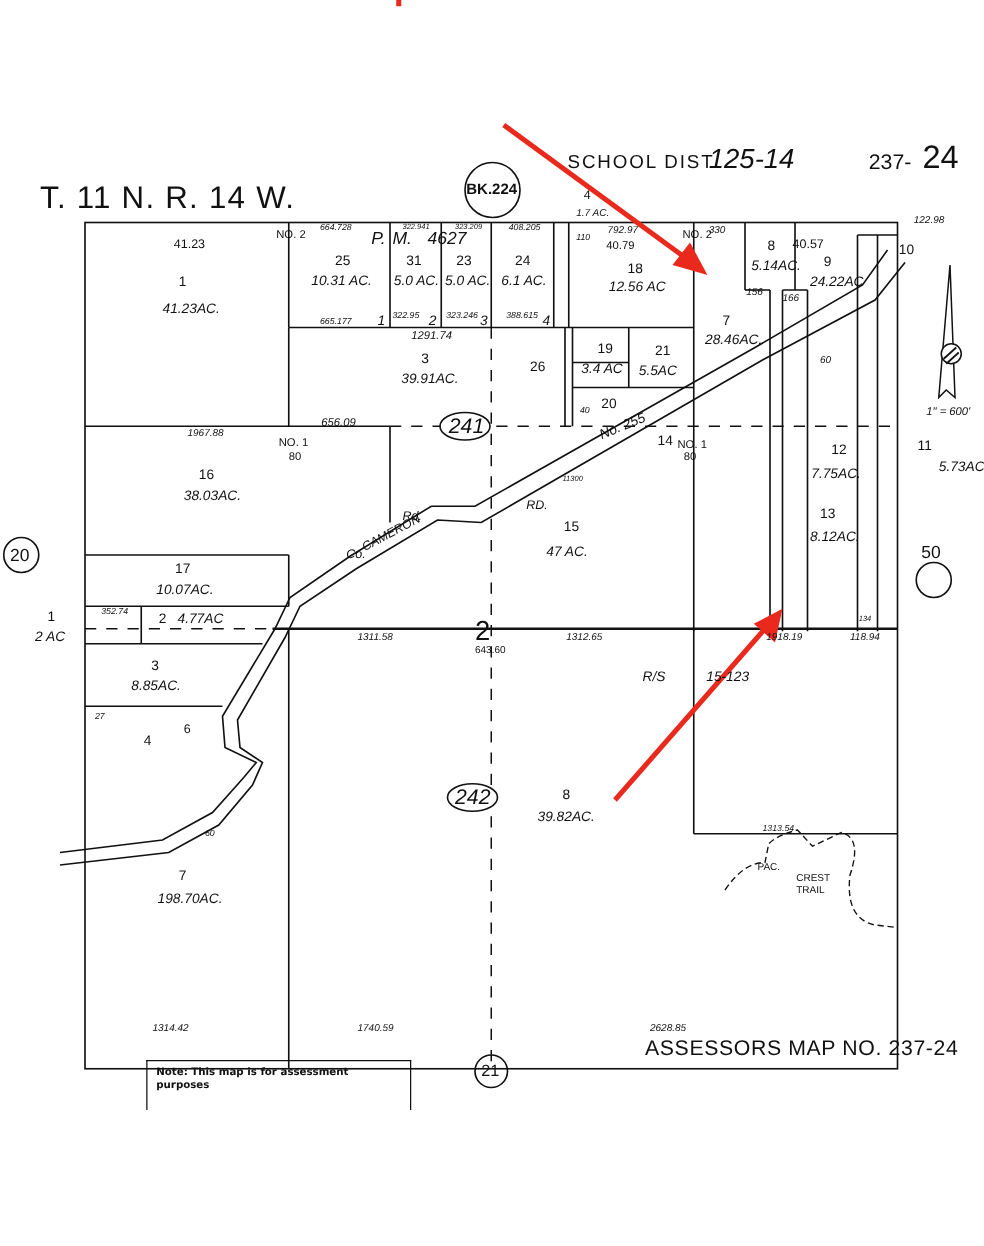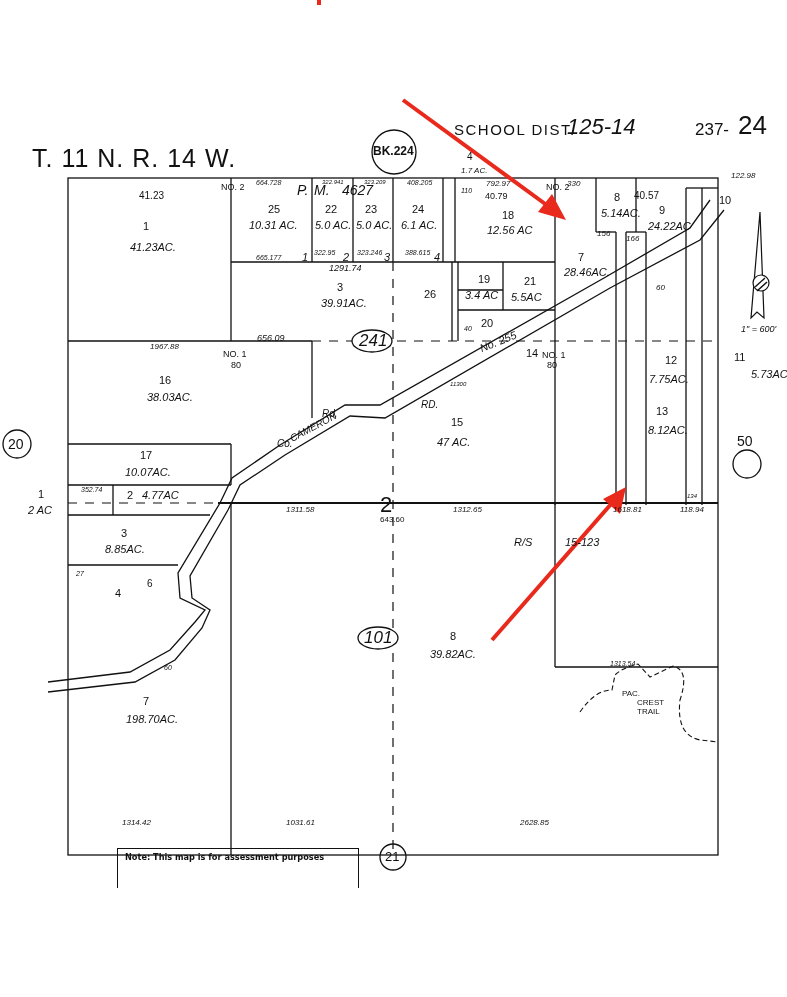--- a/index.html
+++ b/index.html
@@ -1,20 +1,20 @@
 <!DOCTYPE html>
 <html><head>
 <meta charset="utf-8">
 <style>
   html, body { margin: 0; padding: 0; background: #ffffff; }
   body { width: 787px; height: 997px; position: relative; overflow: hidden;
          font-family: "Liberation Sans", sans-serif; color: #111; }
   #map { position: absolute; left: 0; top: 0; width: 787px; height: 997px; }
   .hdr { position: absolute; white-space: nowrap; color: #111; }
-  .note-box { position: absolute; left: 117px; top: 848px; width: 242px; height: 40px;
+  .note-box { position: absolute; left: 117px; top: 848px; width: 212px; height: 40px;
               border: 1.5px solid #111; border-bottom: none; overflow: hidden;
               font-family: "DejaVu Sans", sans-serif; font-size: 8.2px; font-weight: bold;
               line-height: 9.6px; padding: 4px 6px 0 7px; box-sizing: border-box; }
   .it { font-style: italic; }
 </style>
 </head>
 <body>
 
 <div id="map">
 
@@ -106,38 +106,38 @@
       <polygon points="566,220 538,212 552,194" fill="#e8291c"></polygon>
       <line x1="492" y1="640" x2="612" y2="503" stroke="#e8291c" stroke-width="4"></line>
       <polygon points="626,487 620,514 603,499" fill="#e8291c"></polygon>
     </g>
 
     <rect x="317" y="0" width="4" height="5" fill="#e8291c"></rect>
   </svg>
 
   <div class="hdr" style="left:373px; top:144px; font-size:12px; font-weight:bold;">BK.224</div>
   <div class="hdr" style="left:359px; top:331px; font-size:17px; font-style:italic;">241</div>
-  <div class="hdr" style="left:364px; top:628px; font-size:17px; font-style:italic;">101</div>
+  <div class="hdr" style="left:364px; top:628px; font-size:17px; font-style:italic;">242</div>
   <div class="hdr" style="left:380px; top:492px; font-size:22px;">2</div>
   <div class="hdr" style="left:8px; top:436px; font-size:14px;">20</div>
   <div class="hdr" style="left:737px; top:433px; font-size:14px;">50</div>
   <div class="hdr" style="left:385px; top:849px; font-size:13px;">21</div>
   <div class="hdr" style="left:741px; top:324px; font-size:9px; font-style:italic;">1" = 600'</div>
 
   <div class="hdr it" style="left:297px; top:182px; font-size:14px;">P.</div>
   <div class="hdr it" style="left:314px; top:182px; font-size:14px;">M.</div>
   <div class="hdr it" style="left:342px; top:182px; font-size:14px;">4627</div>
 
   <div class="hdr" style="left:143px; top:220px; font-size:11px;">1</div>
   <div class="hdr it" style="left:130px; top:241px; font-size:11px;">41.23AC.</div>
   <div class="hdr" style="left:139px; top:190px; font-size:10px;">41.23</div>
 
   <div class="hdr" style="left:268px; top:203px; font-size:11px;">25</div>
   <div class="hdr it" style="left:249px; top:219px; font-size:11px;">10.31 AC.</div>
-  <div class="hdr" style="left:325px; top:203px; font-size:11px;">22</div>
+  <div class="hdr" style="left:325px; top:203px; font-size:11px;">31</div>
   <div class="hdr it" style="left:315px; top:219px; font-size:11px;">5.0 AC.</div>
   <div class="hdr" style="left:365px; top:203px; font-size:11px;">23</div>
   <div class="hdr it" style="left:356px; top:219px; font-size:11px;">5.0 AC.</div>
   <div class="hdr" style="left:412px; top:203px; font-size:11px;">24</div>
   <div class="hdr it" style="left:401px; top:219px; font-size:11px;">6.1 AC.</div>
   <div class="hdr" style="left:467px; top:151px; font-size:10px;">4</div>
   <div class="hdr it" style="left:461px; top:166px; font-size:8px;">1.7 AC.</div>
   <div class="hdr" style="left:502px; top:209px; font-size:11px;text-align:center;">18</div>
   <div class="hdr it" style="left:487px; top:224px; font-size:11px;">12.56 AC</div>
   <div class="hdr" style="left:485px; top:191px; font-size:9px;">40.79</div>
@@ -192,21 +192,21 @@
   <div class="hdr" style="left:231px; top:360px; font-size:9px;">80</div>
   <div class="hdr" style="left:542px; top:350px; font-size:9px;">NO. 1</div>
   <div class="hdr" style="left:547px; top:360px; font-size:9px;">80</div>
   <div class="hdr it" style="left:277px; top:438px; font-size:10px;">Co.</div>
   <div class="hdr it" style="left:322px; top:408px; font-size:10px;">Rd.</div>
   <div class="hdr it" style="left:288px; top:434px; font-size:10px; transform:rotate(-28deg); transform-origin:left top;">CAMERON</div>
   <div class="hdr it" style="left:421px; top:399px; font-size:10px;">RD.</div>
   <div class="hdr it" style="left:478px; top:343px; font-size:11px; transform:rotate(-22deg); transform-origin:left top;">No. 255</div>
   <div class="hdr it" style="left:514px; top:536px; font-size:11px;">R/S</div>
   <div class="hdr it" style="left:565px; top:536px; font-size:11px;">15-123</div>
-  <div class="hdr" style="left:622px; top:689px; font-size:8px;">PAC.</div>
+  <div class="hdr" style="left:606px; top:689px; font-size:8px;">PAC.</div>
   <div class="hdr" style="left:637px; top:698px; font-size:8px;">CREST</div>
   <div class="hdr" style="left:637px; top:707px; font-size:8px;">TRAIL</div>
 
   <div class="hdr it" style="left:256px; top:179px; font-size:7px;">664.728</div>
   <div class="hdr it" style="left:322px; top:179px; font-size:6px;">322.941</div>
   <div class="hdr it" style="left:364px; top:179px; font-size:6px;">323.209</div>
   <div class="hdr it" style="left:407px; top:179px; font-size:7px;">408.205</div>
   <div class="hdr it" style="left:486px; top:179px; font-size:8px;">792.97</div>
   <div class="hdr it" style="left:567px; top:179px; font-size:8px;">330</div>
   <div class="hdr it" style="left:731px; top:171px; font-size:8px;">122.98</div>
@@ -226,26 +226,27 @@
   <div class="hdr it" style="left:257px; top:333px; font-size:9px;">656.09</div>
   <div class="hdr it" style="left:150px; top:342px; font-size:8px;">1967.88</div>
   <div class="hdr it" style="left:464px; top:325px; font-size:7px;">40</div>
   <div class="hdr it" style="left:450px; top:381px; font-size:6px;">11300</div>
   <div class="hdr it" style="left:81px; top:486px; font-size:7px;">352.74</div>
   <div class="hdr it" style="left:76px; top:570px; font-size:7px;">27</div>
   <div class="hdr it" style="left:164px; top:664px; font-size:7px;">60</div>
   <div class="hdr it" style="left:286px; top:505px; font-size:8px;">1311.58</div>
   <div class="hdr" style="left:380px; top:515px; font-size:8px;">643.60</div>
   <div class="hdr it" style="left:453px; top:505px; font-size:8px;">1312.65</div>
-  <div class="hdr it" style="left:613px; top:505px; font-size:8px;">1618.81</div>
+  <div class="hdr it" style="left:613px; top:505px; font-size:8px;">1918.19</div>
   <div class="hdr it" style="left:687px; top:493px; font-size:6px;">134</div>
   <div class="hdr it" style="left:680px; top:505px; font-size:8px;">118.94</div>
   <div class="hdr it" style="left:610px; top:660px; font-size:7px;">1313.54</div>
   <div class="hdr it" style="left:122px; top:818px; font-size:8px;">1314.42</div>
-  <div class="hdr it" style="left:286px; top:818px; font-size:8px;">1031.61</div>
+  <div class="hdr it" style="left:286px; top:818px; font-size:8px;">1740.59</div>
   <div class="hdr it" style="left:520px; top:818px; font-size:8px;">2628.85</div>
 
+  <div class="hdr" style="left:516px; top:829px; font-size:17px; letter-spacing:0.5px;">ASSESSORS MAP NO. 237-24</div>
 
   <div class="note-box">
     <div>Note: This map is for assessment purposes</div>
 
   </div>
 </div>
 
 </body></html>

